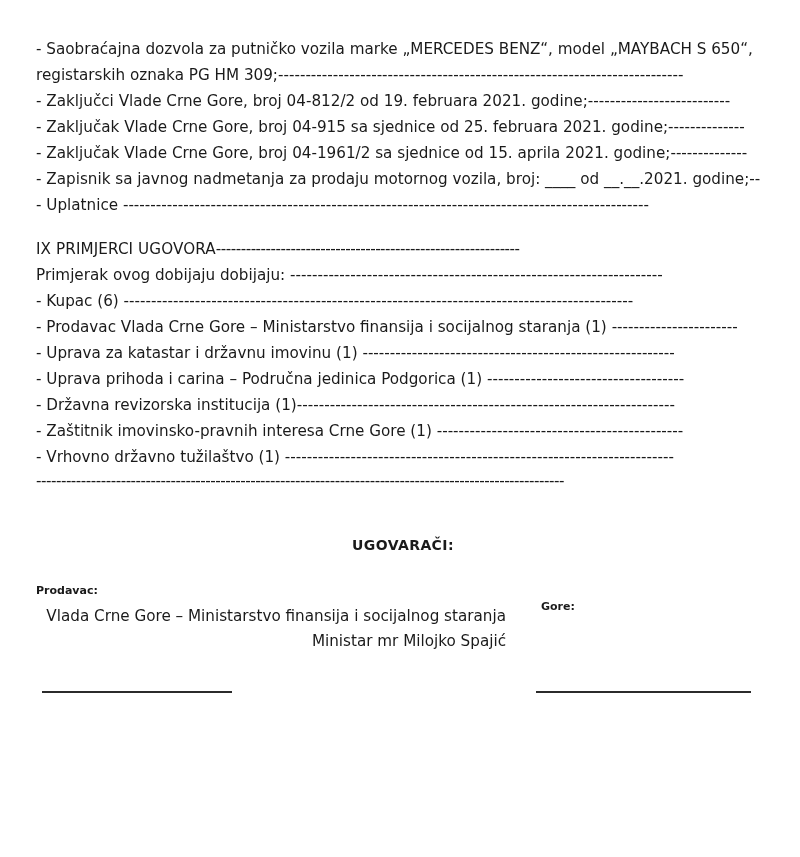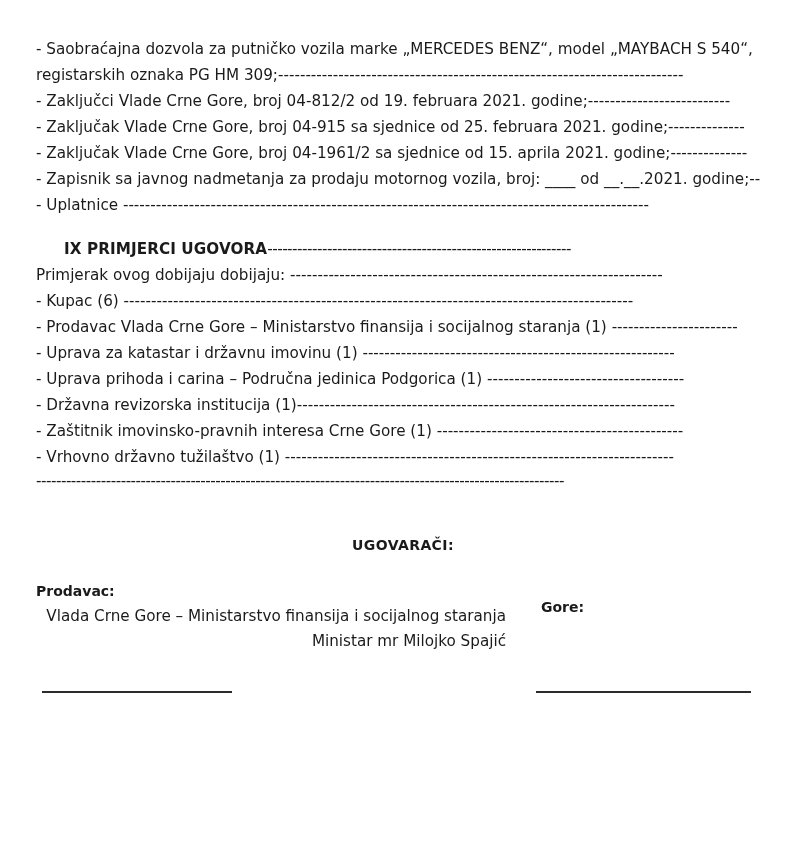--- a/index.html
+++ b/index.html
@@ -31,23 +31,22 @@
   .lrow {
     height: 26px;
     line-height: 26px;
     white-space: nowrap;
     overflow: hidden;
   }
   .dash-fill {
     letter-spacing: -0.5px;
   }
   .section-head {
-    font-weight: bold;
+    font-weight: normal;
     letter-spacing: 0.1px;
-    margin-left: 28px;
   }
   .gap-md { height: 18px; }
   .gap-lg { height: 28px; }
 
   .divider-row {
     height: 22px;
     line-height: 22px;
     white-space: nowrap;
     overflow: hidden;
     letter-spacing: -0.5px;
@@ -72,21 +71,21 @@
     width: 470px;
   }
   .sign-right {
     position: absolute;
     left: 505px;
     top: 16px;
     width: 260px;
   }
   .sign-label {
     font-weight: bold;
-    font-size: 14px;
+    font-size: 11px;
     line-height: 26px;
   }
   .sign-text {
     font-size: 15.2px;
     line-height: 25px;
     text-align: right;
   }
   .sig-line-left {
     position: absolute;
     left: 6px;
@@ -101,21 +100,21 @@
     width: 215px;
     border-bottom: 2.5px solid #2b2b2b;
   }
 </style>
 </head>
 <body>
 
 <div class="page">
   <div class="doc-body">
 
-    <div class="lrow">- Saobraćajna dozvola za putničko vozila marke „MERCEDES BENZ“, model „MAYBACH S 540“,</div>
+    <div class="lrow">- Saobraćajna dozvola za putničko vozila marke „MERCEDES BENZ“, model „MAYBACH S 650“,</div>
     <div class="lrow">registarskih oznaka PG HM 309;--------------------------------------------------------------------------</div>
     <div class="lrow">- Zaključci Vlade Crne Gore, broj 04-812/2 od 19. februara 2021. godine;--------------------------</div>
     <div class="lrow">- Zaključak Vlade Crne Gore, broj 04-915 sa sjednice od 25. februara 2021. godine;--------------</div>
     <div class="lrow">- Zaključak Vlade Crne Gore, broj 04-1961/2 sa sjednice od 15. aprila 2021. godine;--------------</div>
     <div class="lrow">- Zapisnik sa javnog nadmetanja za prodaju motornog vozila, broj: ____ od __.__.2021. godine;--</div>
     <div class="lrow">- Uplatnice  ------------------------------------------------------------------------------------------------</div>
 
     <div class="gap-md"></div>
 
     <div class="lrow">

